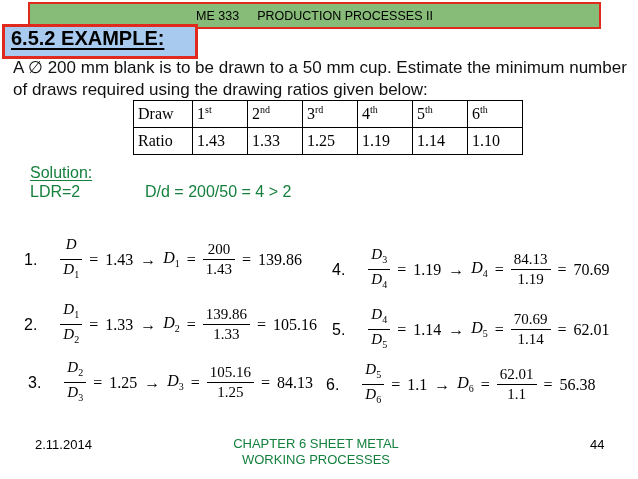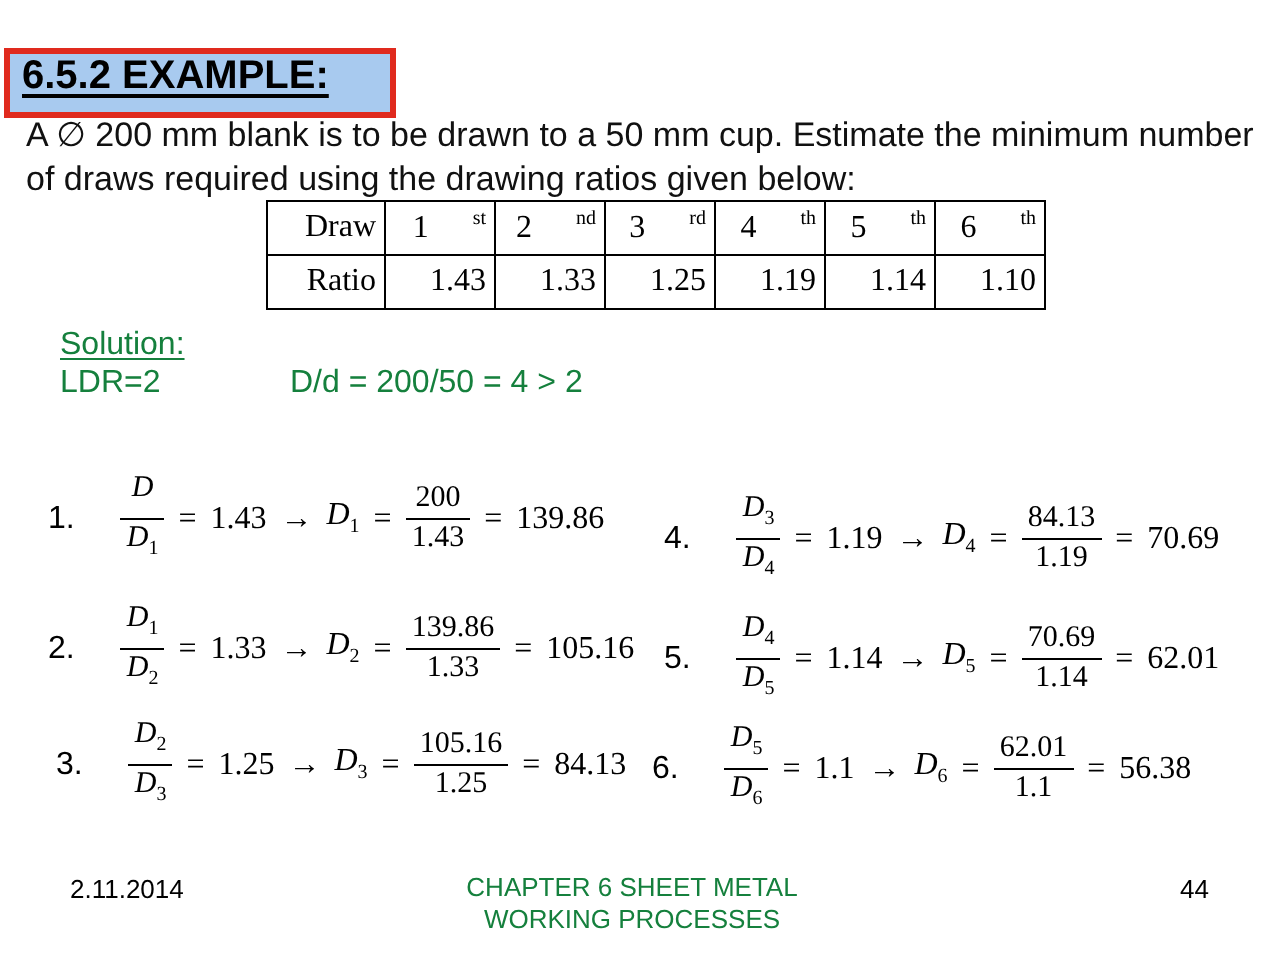--- a/index.html
+++ b/index.html
@@ -27,25 +27,25 @@
   .problem-text {
     position:absolute; left:13px; top:57px; width:614px;
     font-size:17px; line-height:22px; color:#111;
   }
   
   .ratio-table {
     position:absolute; left:133px; top:100px;
     border-collapse:collapse; font-family:"Liberation Serif", serif; font-size:16px; color:#000;
   }
   .ratio-table td {
-    border:1px solid #000; text-align:right; height:26px; padding:0 4px;
+    border:1px solid #000; text-align:left; height:26px; padding:0 4px;
   }
   .ratio-table td.first { width:50px; }
   .ratio-table td.val { width:46px; }
-  .ratio-table sup { font-size:10px;margin-left:22px; }
+  .ratio-table sup { font-size:10px; }
   
   .solution {
     position:absolute; left:30px; top:163px; font-size:16px; line-height:19px; color:#15803d;
   }
   .solution-label { text-decoration:underline; text-underline-offset:2px; }
   .ldr-span { display:inline-block; width:115px; }
   
   .equation {
     position:absolute; display:flex; align-items:center; gap:7px;
     font-family:"Liberation Serif", serif; font-size:16px; color:#000;
@@ -75,20 +75,24 @@
     position:absolute; left:316px; top:436px; transform:translateX(-50%);
     font-size:13px; line-height:16px; text-align:center; white-space:pre-line; color:#15803d;
   }
   .footer-page { position:absolute; left:590px; top:437px; font-size:13px; color:#000; }
 </style>
 </head>
 <body>
 
 <div class="slide">
 
+  <div class="header-bar">
+    <span>ME 333</span>
+    <span>PRODUCTION PROCESSES II</span>
+  </div>
 
   <div class="title-box">
     <span class="title-text">6.5.2 EXAMPLE:</span>
   </div>
 
   <div class="problem-text">A ∅ 200 mm blank is to be drawn to a 50 mm cup. Estimate the minimum number of draws required using the drawing ratios given below:</div>
 
   <table class="ratio-table">
     <tbody>
         <tr>

